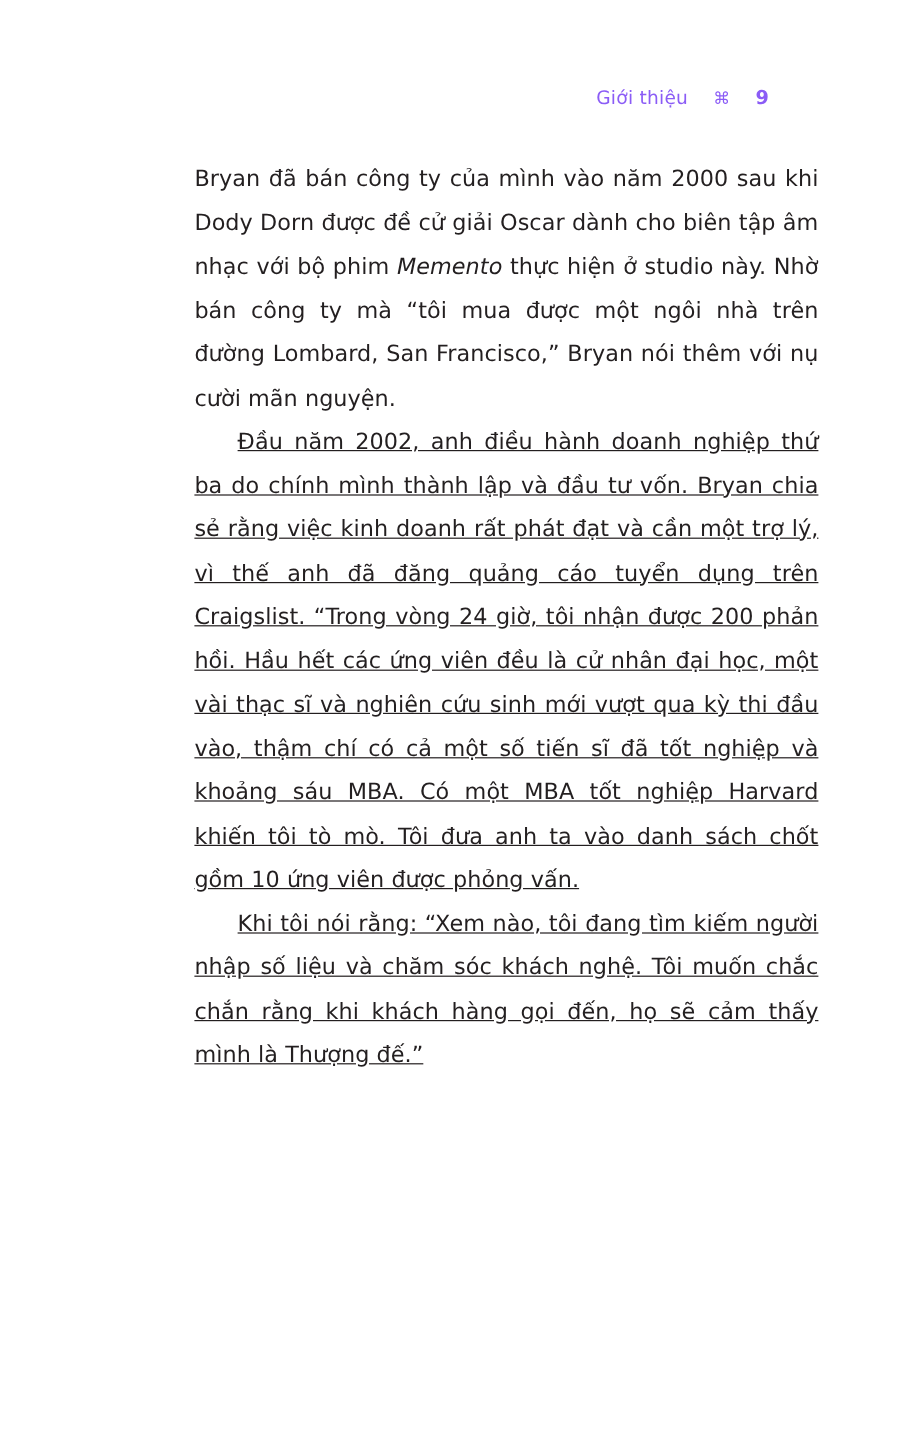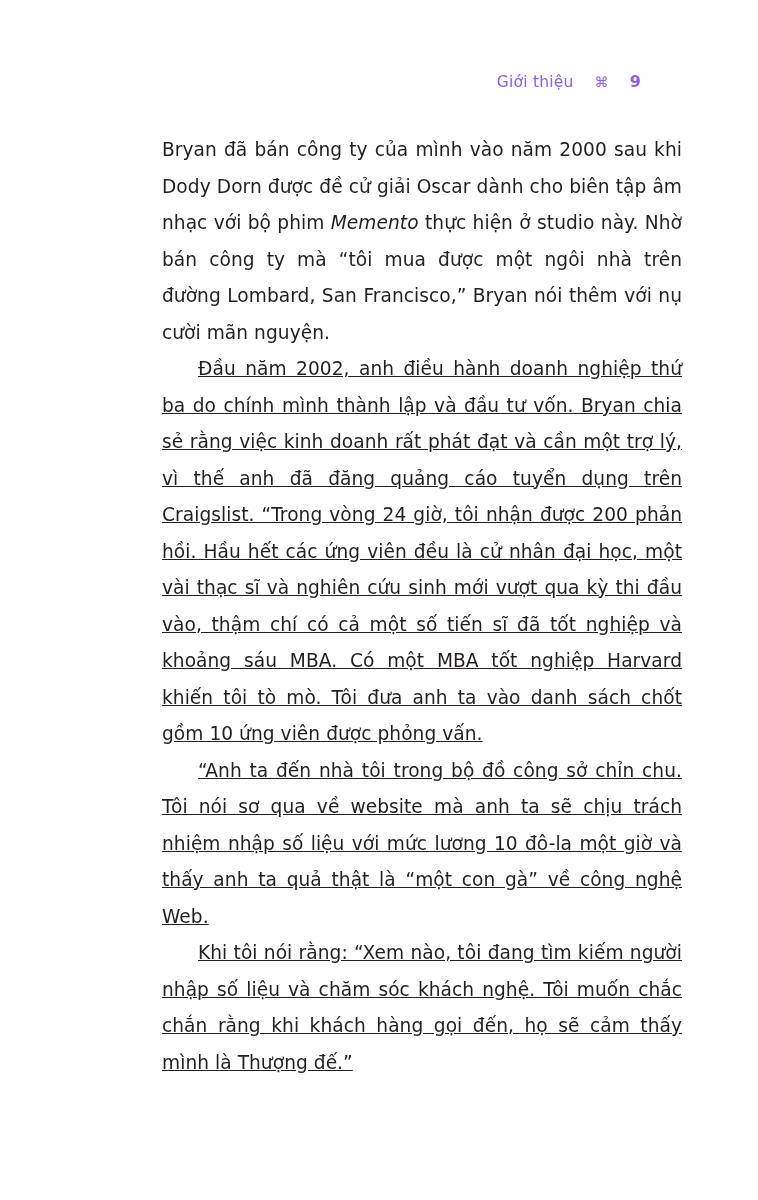--- a/index.html
+++ b/index.html
@@ -73,17 +73,16 @@
 
   <div class="running-head">
     <span class="rh-title">Giới thiệu</span>
     <span class="rh-orn">⌘</span>
     <span class="rh-page">9</span>
   </div>
 
   <div class="body-text" id="body-text">
       <p><span>Bryan đã bán công ty của mình vào năm 2000 sau khi Dody Dorn được đề cử giải Oscar dành cho biên tập âm nhạc với bộ phim </span><em>Memento</em><span> thực hiện ở studio này. Nhờ bán công ty mà “tôi mua được một ngôi nhà trên đường Lombard, San Francisco,” Bryan nói thêm với nụ cười mãn nguyện.</span></p>
       <p class="indent"><span>Đầu năm 2002, anh điều hành doanh nghiệp thứ ba do chính mình thành lập và đầu tư vốn. Bryan chia sẻ rằng việc kinh doanh rất phát đạt và cần một trợ lý, vì thế anh đã đăng quảng cáo tuyển dụng trên Craigslist. “Trong vòng 24 giờ, tôi nhận được 200 phản hồi. Hầu hết các ứng viên đều là cử nhân đại học, một vài thạc sĩ và nghiên cứu sinh mới vượt qua kỳ thi đầu vào, thậm chí có cả một số tiến sĩ đã tốt nghiệp và khoảng sáu MBA. Có một MBA tốt nghiệp Harvard khiến tôi tò mò. Tôi đưa anh ta vào danh sách chốt gồm 10 ứng viên được phỏng vấn.</span></p>
-      <p class="indent"><span>“Anh ta đến nhà tôi trong bộ đồ công sở chỉn chu. Tôi nói sơ qua về website mà anh ta sẽ chịu trách nhiệm nhập số liệu với mức lương 10 đô-la một giờ và thấy anh ta quả thật là “một con gà” về công nghệ Web.</span></p>
       <p class="indent"><span>Khi tôi nói rằng: “Xem nào, tôi đang tìm kiếm người nhập số liệu và chăm sóc khách nghệ. Tôi muốn chắc chắn rằng khi khách hàng gọi đến, họ sẽ cảm thấy mình là Thượng đế.”</span></p>
     </div>
 
 </div>
 
 </body></html>

